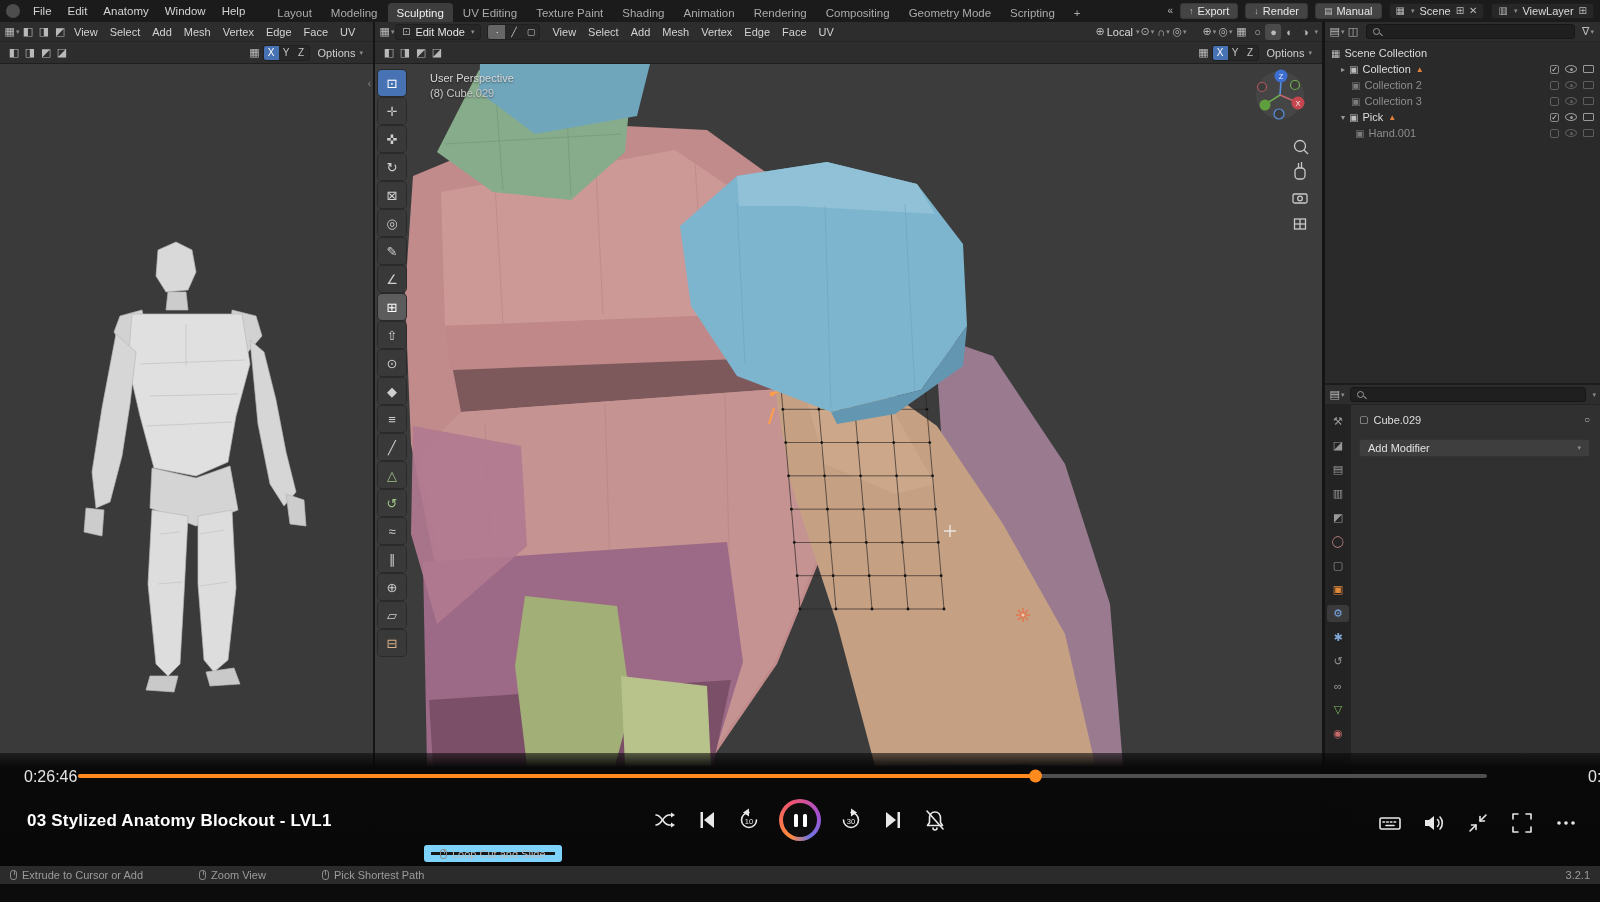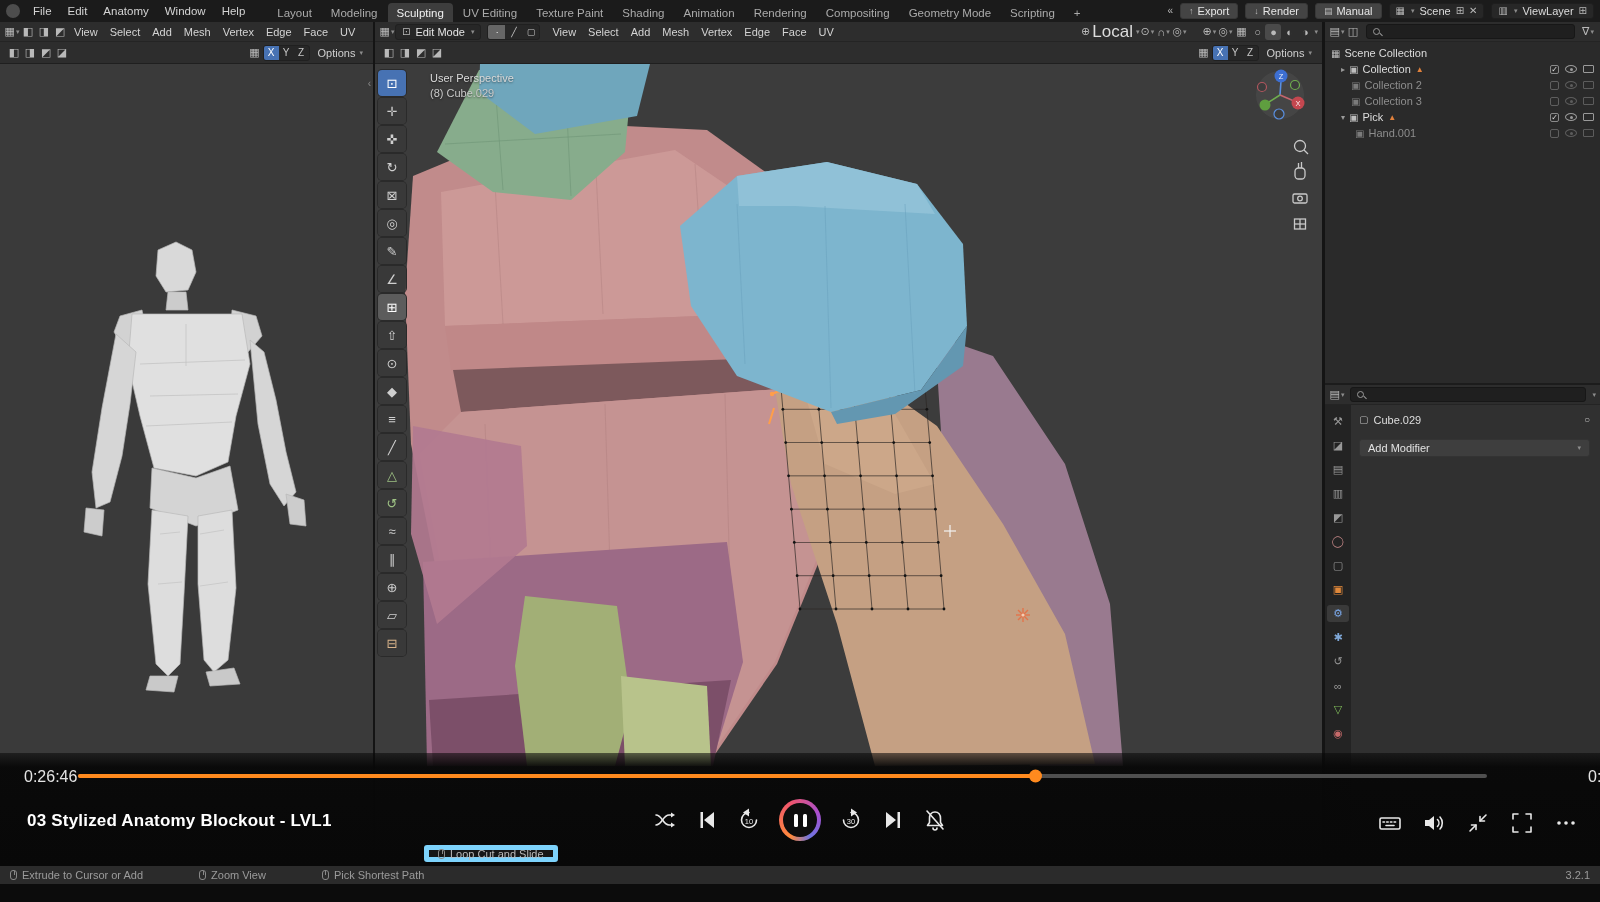--- a/index.html
+++ b/index.html
@@ -74,21 +74,21 @@
 .pico{width:24px;height:24px;display:flex;align-items:center;justify-content:flex-start}
 .playpause{width:42px;height:42px;border-radius:50%;background:conic-gradient(from 210deg,#ff8a3c,#f0566d 120deg,#a84fd0 220deg,#6f74e0 300deg,#ff8a3c);display:flex;align-items:center;justify-content:center}
 .ppinner{width:34px;height:34px;border-radius:50%;background:#0d0d0d;display:flex;align-items:center;justify-content:center;gap:5px}
 .ppinner i{display:block;width:4px;height:13px;border-radius:1.5px;background:#fff}
 
 .statusbar{left:0;top:866px;width:1600px;height:18px;background:#2b2b2b;display:flex;align-items:center;gap:56px;padding:0 10px;font-size:11px;color:#9b9b9b;z-index:60}
 .sb-item{display:flex;align-items:center;gap:5px}
 .mouse{width:7px;height:10px;border:1px solid #888;border-radius:3px;position:relative;flex:none}
 .mouse::after{content:"";position:absolute;left:50%;top:0;width:1px;height:4px;background:#888}
 .blackstrip{left:0;top:884px;width:1600px;height:18px;background:#0c0c0c;z-index:60}
-.tooltip{position:absolute;left:424px;top:845px;height:17px;background:rgba(24,24,24,.95);border:5px solid #7dd3fc;border-radius:3px;display:flex;align-items:center;gap:5px;padding:0 9px;font-size:11px;color:#b8b8b8;z-index:70}
+.tooltip{position:absolute;left:424px;top:845px;height:17px;background:rgba(24,24,24,.95);border:7px solid #7dd3fc;border-radius:3px;display:flex;align-items:center;gap:5px;padding:0 9px;font-size:11px;color:#b8b8b8;z-index:70}
 .gapv{background:#141414;z-index:6}
 svg text{font-family:"Liberation Sans","DejaVu Sans",sans-serif}
 #arm-grid line{stroke:#2b2623;stroke-width:.8;opacity:.85}
 #arm-grid circle{fill:#121212}
 .picosvg{stroke:#e8e8e8;stroke-width:1.6;fill:none;stroke-linecap:round;stroke-linejoin:round}
 </style>
 </head>
 <body>
 
 <div class="abs topbar">
@@ -191,21 +191,21 @@
     </span>
     <span class="hmenu">View</span>
     <span class="hmenu">Select</span>
     <span class="hmenu">Add</span>
     <span class="hmenu">Mesh</span>
     <span class="hmenu">Vertex</span>
     <span class="hmenu">Edge</span>
     <span class="hmenu">Face</span>
     <span class="hmenu">UV</span>
     <span style="flex:1"></span>
-    <span class="ic">⊕ <span style="font-size:17px;color:#dcdcdc;margin:0 2px">Local</span><span class="chv">▾</span></span>
+    <span class="ic">⊕ <span style="font-size:11px;color:#dcdcdc;margin:0 2px">Local</span><span class="chv">▾</span></span>
     <span class="ic">⊙<span class="chv">▾</span></span>
     <span class="ic">∩<span class="chv">▾</span></span>
     <span class="ic">◎<span class="chv">▾</span></span>
     <span style="width:14px"></span>
     <span class="ic">⊕<span class="chv">▾</span></span>
     <span class="ic">◎<span class="chv">▾</span></span>
     <span class="ic">▦</span>
     <span class="ic">○</span>
     <span class="ic" style="background:#4a4a4a;border-radius:3px">●</span>
     <span class="ic">◐</span>

